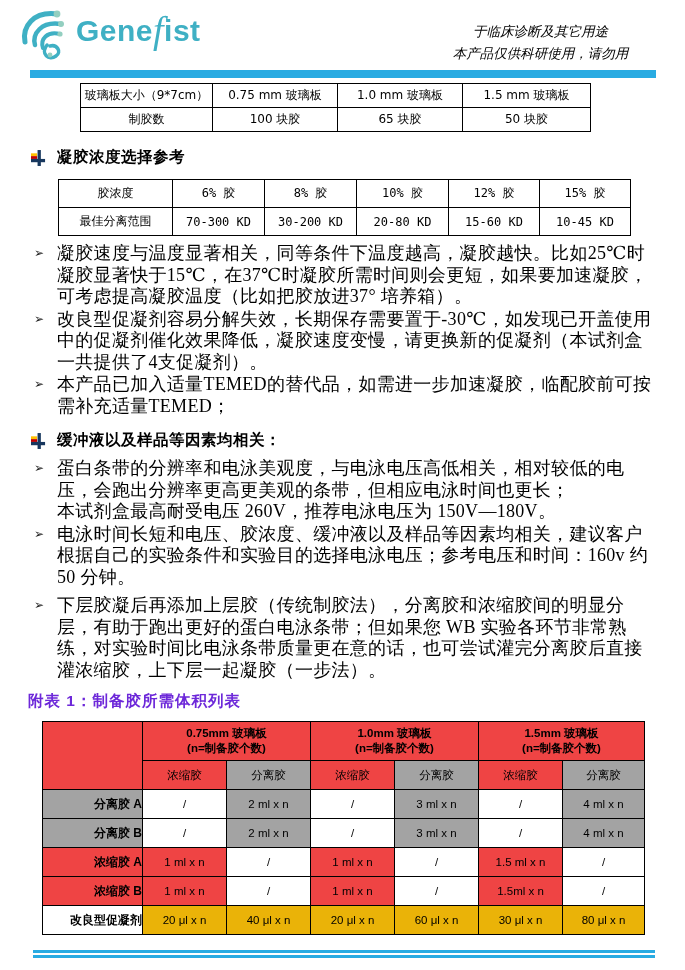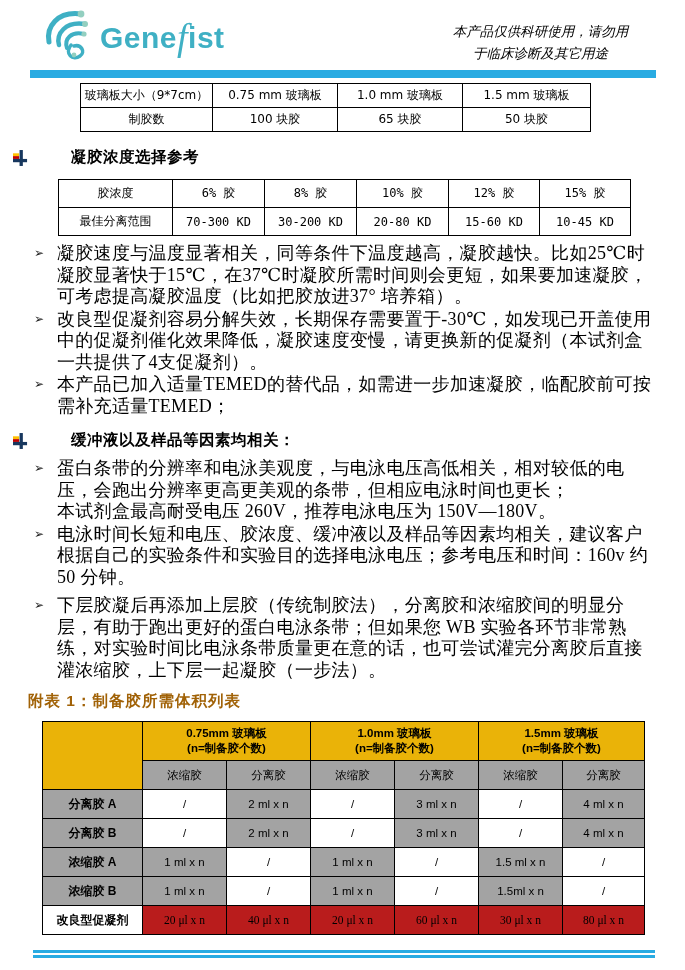--- a/index.html
+++ b/index.html
@@ -8,60 +8,60 @@
     position: relative;
     width: 685px; height: 970px;
     margin: 0 auto;
     background: #ffffff;
     overflow: hidden;
     font-family: "Liberation Sans", "DejaVu Sans", sans-serif;
     color: #000;
   }
   
   .hdr { position: relative; height: 70px; }
-  .logo { position: absolute; left: 40px; top: 6px; display: flex; align-items: center; }
+  .logo { position: absolute; left: 16px; top: 6px; display: flex; }
   .logo-swirl { margin-right: 2px; }
   .logo-text { font-size: 30px; font-weight: bold; color: #3fb0c4; letter-spacing: 0.5px; }
   .logo-text .lf { font-family: "Liberation Serif", serif; font-style: italic; font-weight: normal; font-size: 38px; position: relative; top: 2px; }
   .disclaimer {
     position: absolute; right: 22px; top: 20px; width: 245px;
     font-family: "DejaVu Serif", "Liberation Serif", serif;
     font-style: italic; font-size: 13.5px; line-height: 22px; text-align: center;
   }
   .blue-bar { position: absolute; left: 30px; right: 29px; top: 70px; height: 8px; }
   
   table { border-collapse: collapse; table-layout: fixed; }
   td, th { border: 1px solid #000; text-align: center; vertical-align: middle; overflow: hidden; }
   
   .t1 { margin: 13px 0 0 80px; width: 510px; }
   .t1 td { height: 24px; font-size: 12px; font-family: "DejaVu Sans", sans-serif; }
   
-  .sec-head { display: flex; align-items: center; margin-left: 13px; margin-right: 28px; gap: 32px; }
+  .sec-head { display: flex; align-items: center; margin-left: 31px; margin-right: 28px; }
   .sec-head .sec-icon { width: 15px; height: 16px; margin-right: 11px; flex: 0 0 auto; }
   .sec-head .sec-title { font-size: 15.5px; font-weight: bold; letter-spacing: 0.5px; }
   
   .t2 { margin: 11px 0 0 58px; width: 572px; }
   .t2 td { height: 28px; font-size: 12px; font-family: "DejaVu Sans Mono", "DejaVu Sans", sans-serif; }
   
   .bullets { margin: 7px 28px 0 34px; }
   .bullet { display: flex; margin-bottom: 1px; }
   .bullet .arrow { flex: 0 0 23px; font-size: 12px; line-height: 21.5px; color: #222; }
   .bullet .btext { flex: 1; font-family: "Liberation Serif", "DejaVu Serif", serif; font-size: 18px; line-height: 21.5px; letter-spacing: 0.3px; }
   
   .red-title { margin: 10px 0 0 28px; font-size: 15.5px; font-weight: bold; letter-spacing: 1px; }
   
   .t3 { margin: 9px 0 0 42px; width: 602px; border: 1.5px solid #000; }
   .t3 th, .t3 td { font-size: 11.5px; }
-  .t3 .ghead { height: 39px; font-size: 11.5px; font-weight: bold; line-height: 15px; background: #eab308; }
+  .t3 .ghead { height: 39px; font-size: 11.5px; font-weight: bold; line-height: 15px; background: #ef4444; }
   .t3 .sub { height: 29px; font-weight: normal; font-family: "DejaVu Sans", sans-serif; }
   .t3 tbody td { height: 29px; }
-  .t3 .rowlabel { font-weight: bold; font-size: 12px; }
+  .t3 .rowlabel { font-weight: bold; font-size: 12px; text-align: right; }
   .c-blue  { background: #a3a3a3; }
-  .c-green { background: #a3a3a3; }
-  .c-gray  { background: #b91c1c; font-family: Liberation Serif, serif; }
+  .c-green { background: #ef4444; }
+  .c-gray  { background: #eab308; }
   .c-white { background: #ffffff; }
   
   .footer-lines { position: absolute; left: 33px; right: 30px; top: 950px; }
   .footer-lines .l1 { height: 2.5px; }
   .footer-lines .gap { height: 2.5px; background: #fff; }
   .footer-lines .l2 { height: 2.5px; }
 </style>
 </head>
 <body>
 
@@ -79,22 +79,22 @@
         <g fill="#93cfc0">
           <circle cx="41" cy="8" r="3.4"></circle>
           <circle cx="45" cy="18" r="3"></circle>
           <circle cx="44" cy="28" r="2.6"></circle>
           <circle cx="34" cy="49" r="2.4"></circle>
         </g>
       </svg>
       <div class="logo-text" style="color: rgb(63, 176, 196);"><span>Gene</span><span class="lf">f</span><span>ist</span></div>
     </div>
     <div class="disclaimer">
+      <div>于临床诊断及其它用途</div>
       <div>本产品仅供科研使用，请勿用</div>
-      <div>于临床诊断及其它用途</div>
     </div>
   </div>
   <div class="blue-bar acc-bg" style="background: rgb(41, 171, 226);"></div>
 
   <table class="t1">
     <colgroup>
         <col style="width:132px">
         <col style="width:125px">
         <col style="width:125px">
         <col style="width:128px">
@@ -191,21 +191,21 @@
     </div>
   </div>
 
   <div class="bullets">
     <div class="bullet">
       <span class="arrow">➢</span>
       <div class="btext">下层胶凝后再添加上层胶（传统制胶法），分离胶和浓缩胶间的明显分层，有助于跑出更好的蛋白电泳条带；但如果您 WB 实验各环节非常熟练，对实验时间比电泳条带质量更在意的话，也可尝试灌完分离胶后直接灌浓缩胶，上下层一起凝胶（一步法）。</div>
     </div>
   </div>
 
-  <div class="red-title red-fg" style="color: #a16207;">附表 1：制备胶所需体积列表</div>
+  <div class="red-title red-fg" style="color: #6d28d9;">附表 1：制备胶所需体积列表</div>
 
   <table class="t3">
     <colgroup>
         <col style="width:100px">
         <col style="width:84px">
         <col style="width:84px">
         <col style="width:84px">
         <col style="width:84px">
         <col style="width:84px">
         <col style="width:82px">

